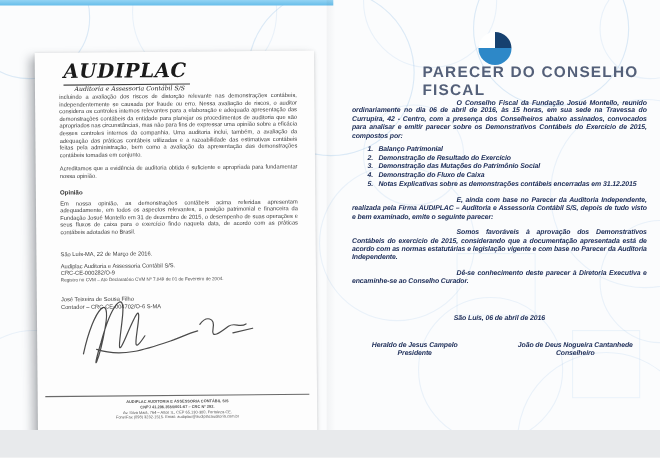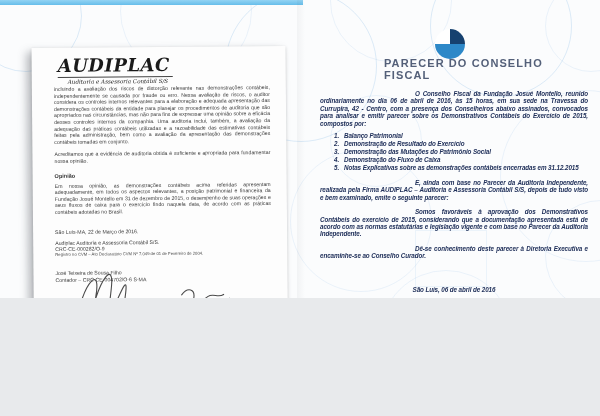--- a/index.html
+++ b/index.html
@@ -1,16 +1,16 @@
 <!DOCTYPE html>
 <html><head>
 <meta charset="utf-8">
 <style>
   html,body{margin:0;padding:0;background:#e8eaec;}
-  .spread{position:relative;width:600px;height:298px;background:#fbfcfd;overflow:hidden;
+  .spread{position:relative;width:600px;height:391px;background:#fbfcfd;overflow:hidden;
           font-family:"Liberation Sans",sans-serif;}
 
   
   .bgc{position:absolute;border-radius:50%;border:1px solid rgba(125,180,228,.25);}
   .bgc.f{border-color:rgba(125,180,228,.14);}
   .bgsq{position:absolute;border:1px solid rgba(125,180,228,.12);}
 
   .topbar{position:absolute;left:0;top:0;width:303px;height:5px;
           background:linear-gradient(#93d3f3,#66bdea);}
   .seam{position:absolute;left:297px;top:0;width:8px;height:416px;
@@ -39,21 +39,21 @@
   .signer2{font-size:5.2px;line-height:6.4px;}
   .signature{position:absolute;left:28px;top:212px;}
   .sheet-footer{position:absolute;left:0;top:312px;width:254px;text-align:center;color:#565656;}
   .f-rule{border-top:1px solid #6a6a6a;margin:0 7px 3px 7px;}
   .fl{font-size:3.6px;line-height:4.8px;}
   .fl.b{font-weight:bold;}
 
   
   .logo-pie{position:absolute;left:435px;top:29px;width:30px;height:30px;border-radius:50%;
             background:conic-gradient(#16416f 0deg 90deg,#2d88c8 90deg 270deg,#ffffff 270deg 360deg);}
-  .r-title{position:absolute;left:384px;top:57px;width:206px;font-size:11px;font-weight:bold;
+  .r-title{position:absolute;left:384px;top:57px;width:206px;font-size:14px;font-weight:bold;
            letter-spacing:1.1px;color:#546079;}
   .r-body{position:absolute;left:320px;top:90px;width:268px;color:#20305a;
           font-style:italic;font-weight:bold;letter-spacing:-.1px;}
   .r-body p{margin:0;}
   .rp{font-size:6.3px;line-height:7.4px;text-align:justify;text-indent:95px;margin-top:7px !important;}
   .rp.first{margin-top:0 !important;}
   .r-list{margin:5px 0 2px 14px;}
   .li{font-size:6.3px;line-height:8px;}
   .li .num{display:inline-block;width:10px;}
   .r-date{font-size:6.3px;text-align:center;margin-top:26px !important;}

